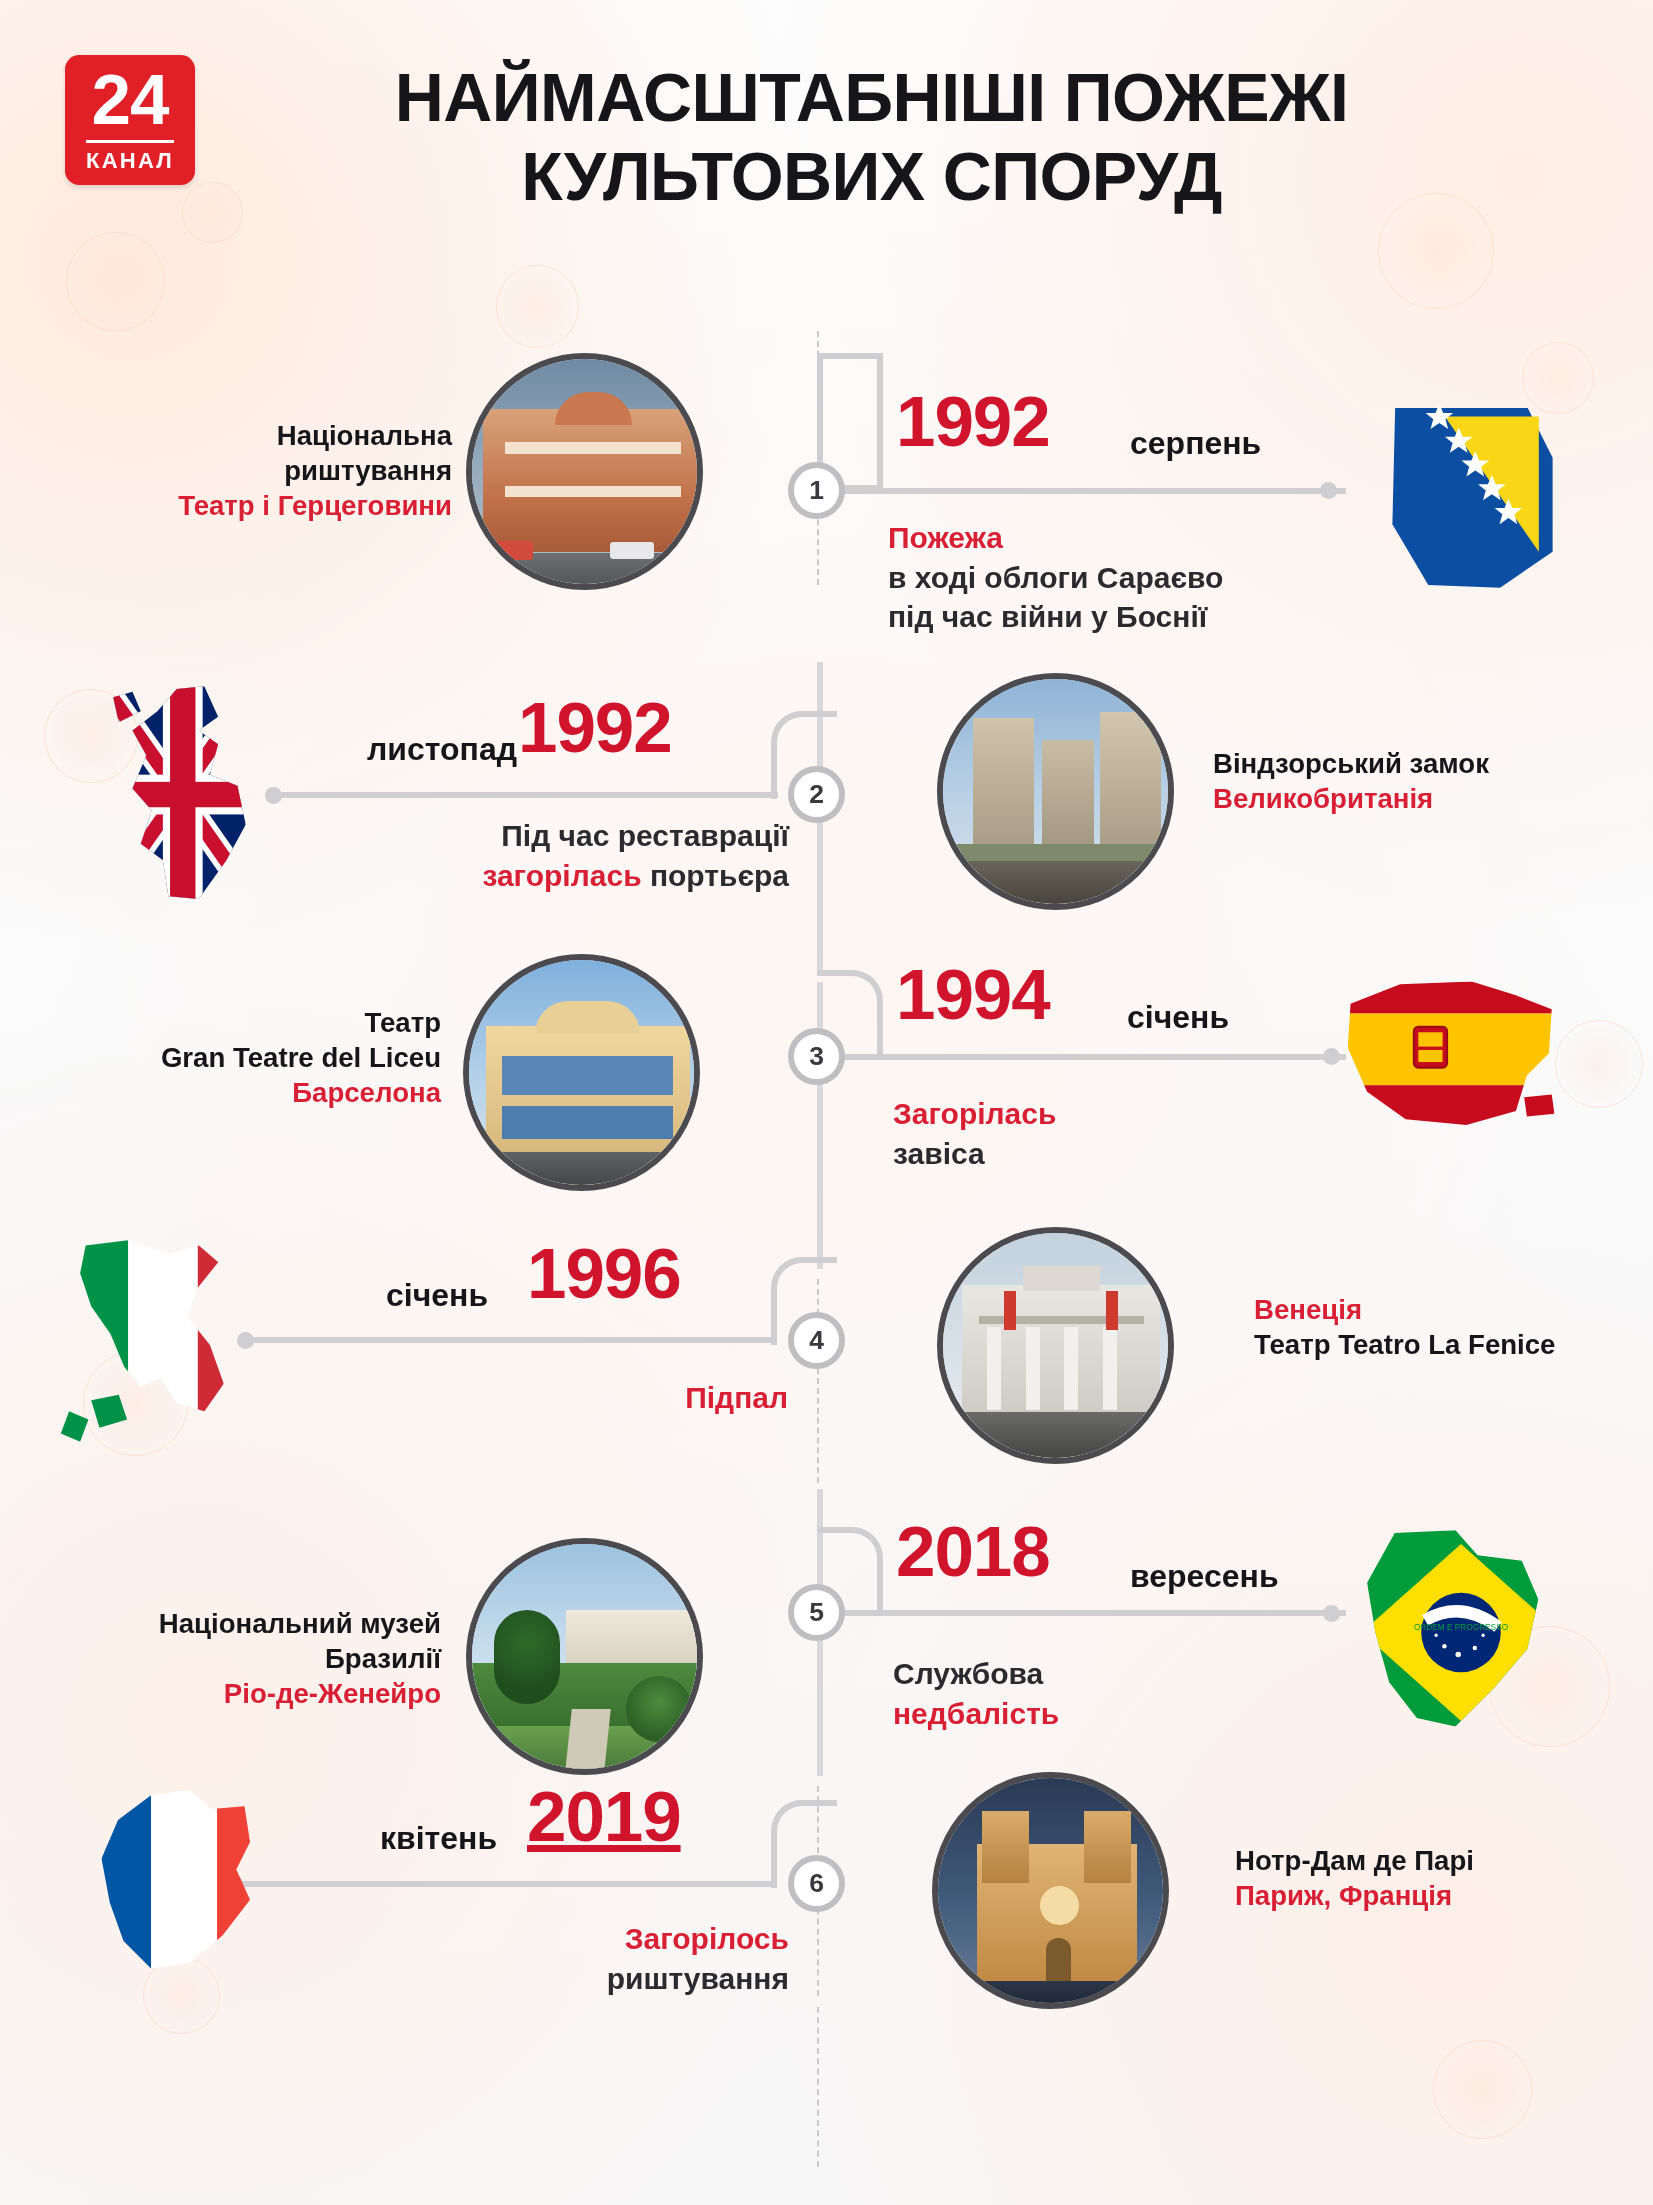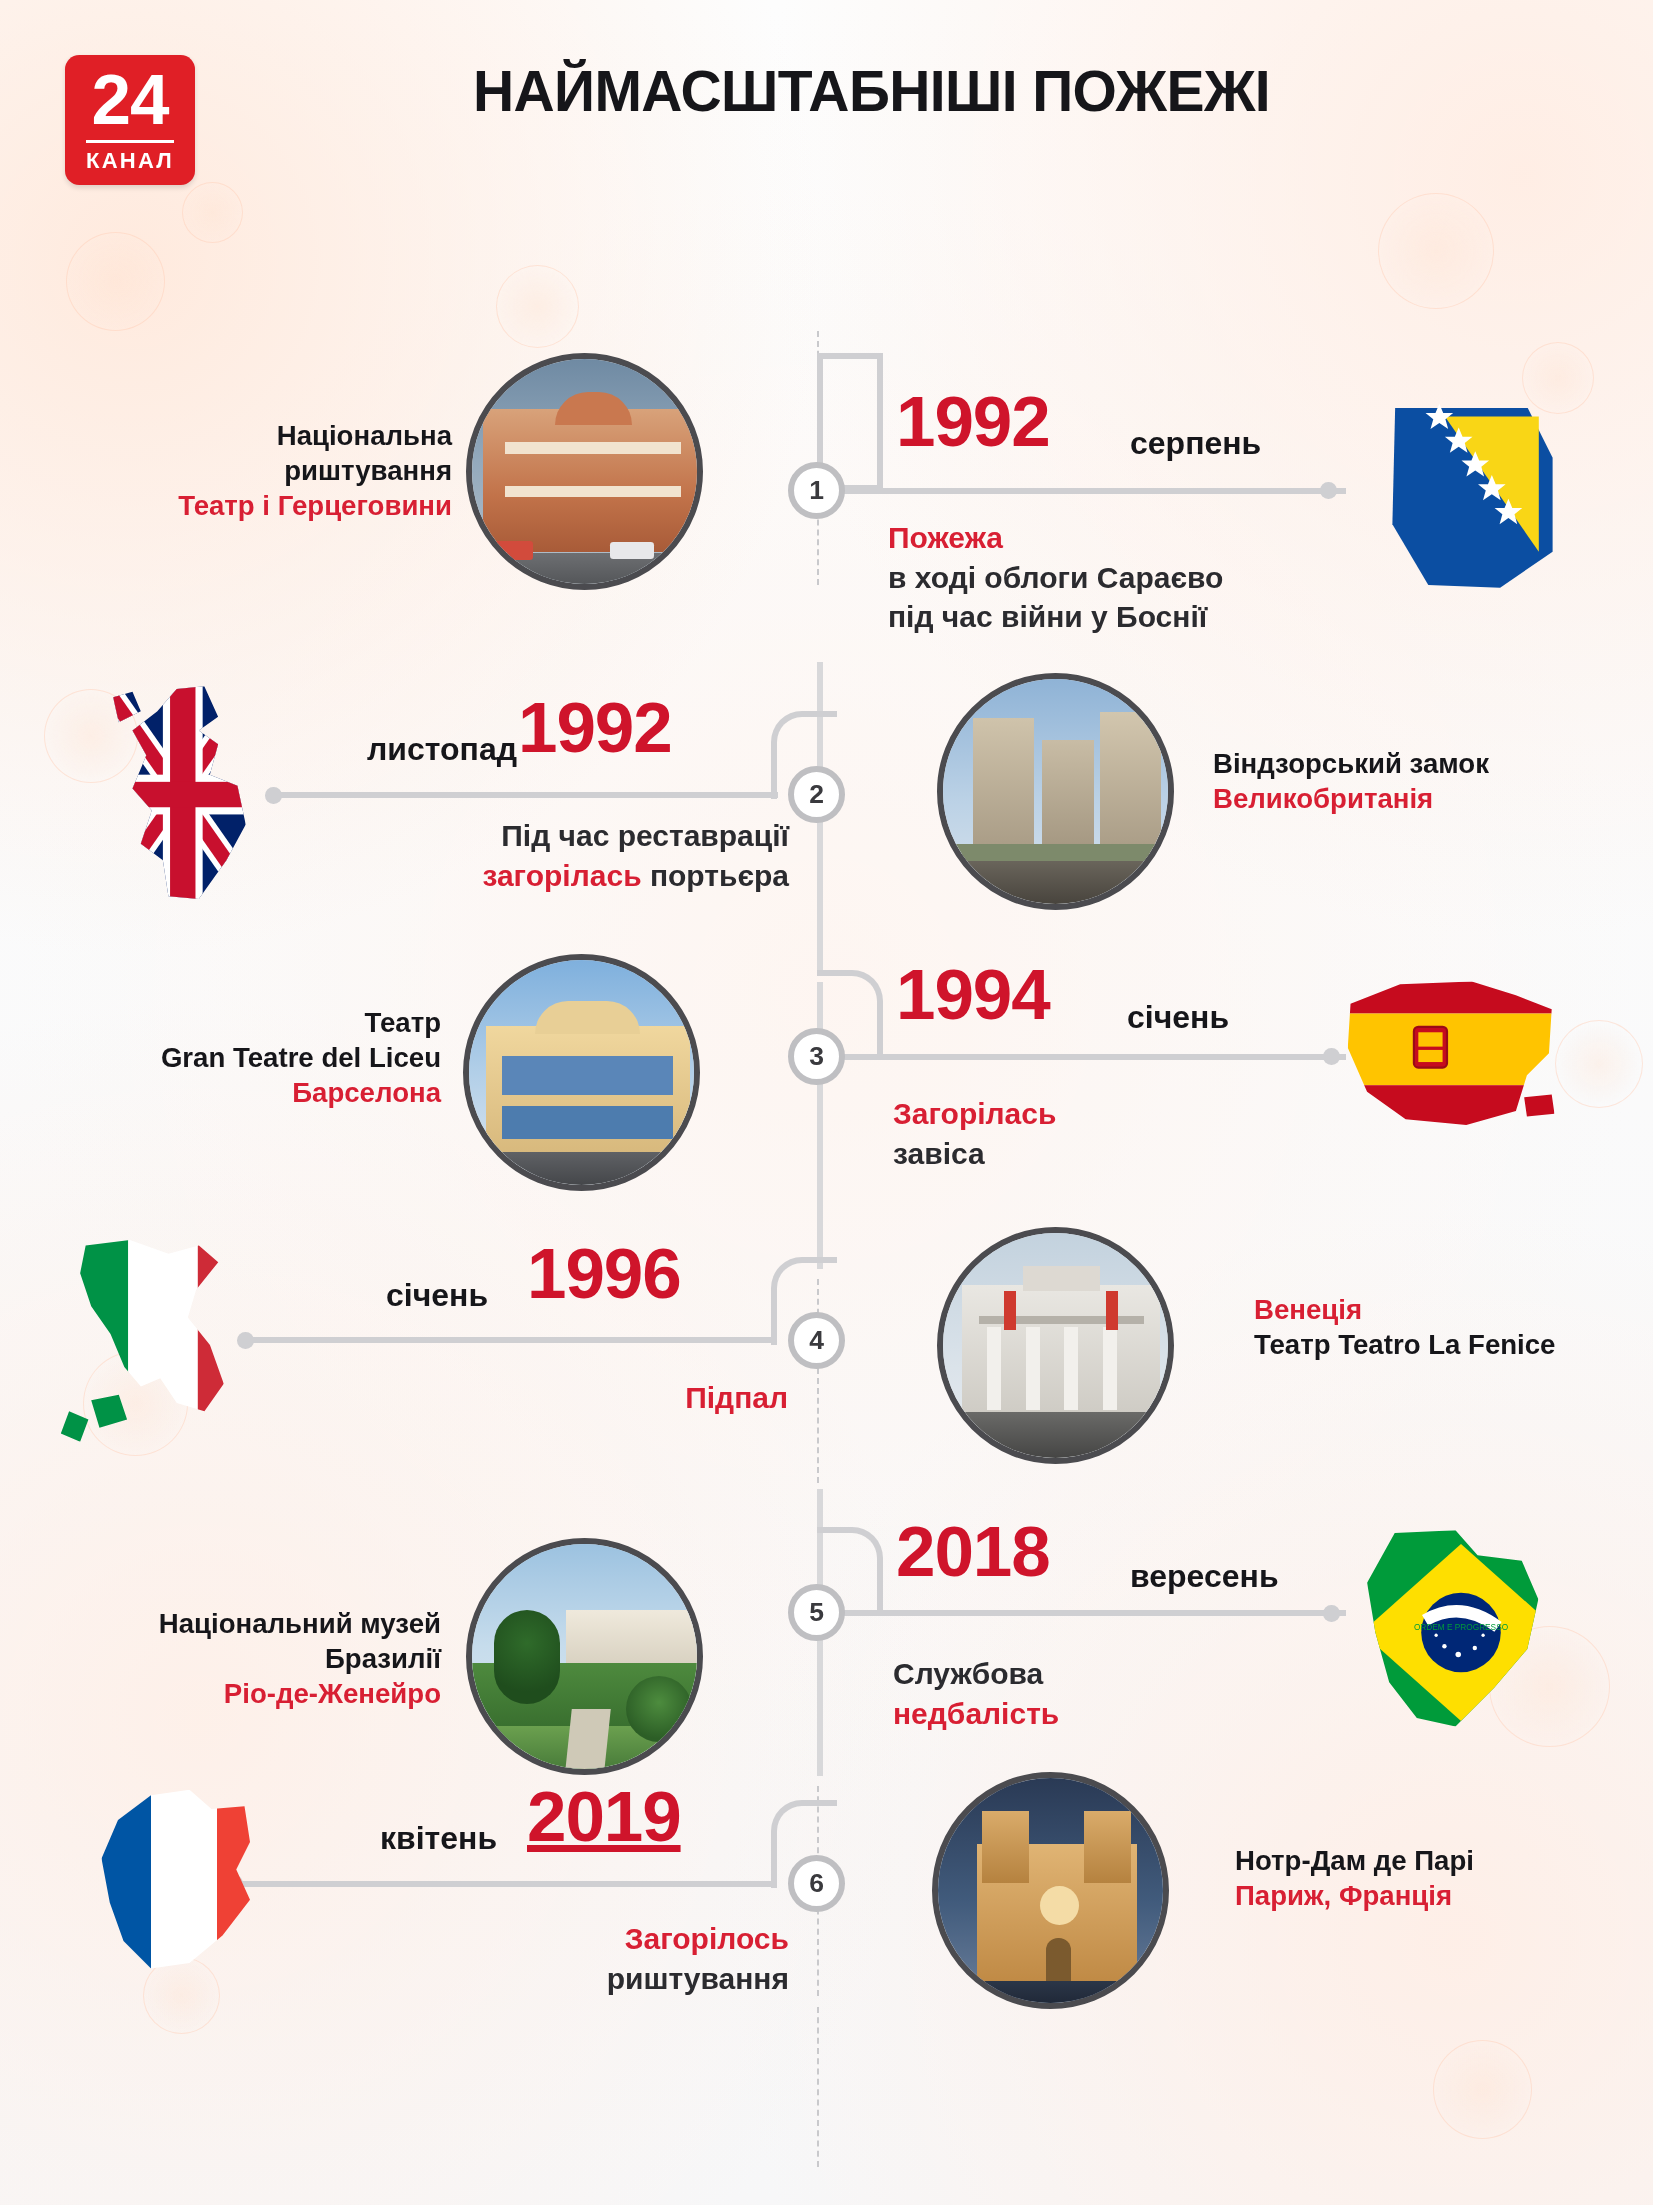--- a/index.html
+++ b/index.html
@@ -67,21 +67,21 @@
     border-top: 3.9px solid #ffffff;
     padding-top: 5.5px;
   }
   .title {
     position: absolute;
     left: 232px;
     top: 58px;
     width: 1279px;
     text-align: center;
     color: #16161a;
-    font-size: 57px;
+    font-size: 68px;
     font-weight: 800;
     line-height: 1.16;
     letter-spacing: -0.6px;
   }
 
   
   .spine {
     position: absolute;
     left: 817px;
     top: 331px;
@@ -208,20 +208,21 @@
   <div class="bokeh" style="left:143px;top:1957px;width:77px;height:77px;"></div>
   <div class="bokeh" style="left:1433px;top:2040px;width:99px;height:99px;"></div>
 
   <div class="header">
     <div class="logo">
       <div class="logo-num">24</div>
       <div class="logo-sub">КАНАЛ</div>
     </div>
     <div class="title">
       <div>НАЙМАСШТАБНІШІ ПОЖЕЖІ</div>
+      <div>КУЛЬТОВИХ СПОРУД</div>
     </div>
   </div>
 
   <div class="spine">
     <div class="spine-dash" style="top:0px;height:254px;"></div>
     <div class="spine-seg" style="top:331px;height:309px;"></div>
     <div class="spine-seg" style="top:651px;height:287px;"></div>
     <div class="spine-dash" style="top:948px;height:204px;"></div>
     <div class="spine-seg" style="top:1158px;height:287px;"></div>
     <div class="spine-dash" style="top:1455px;height:210px;"></div>

